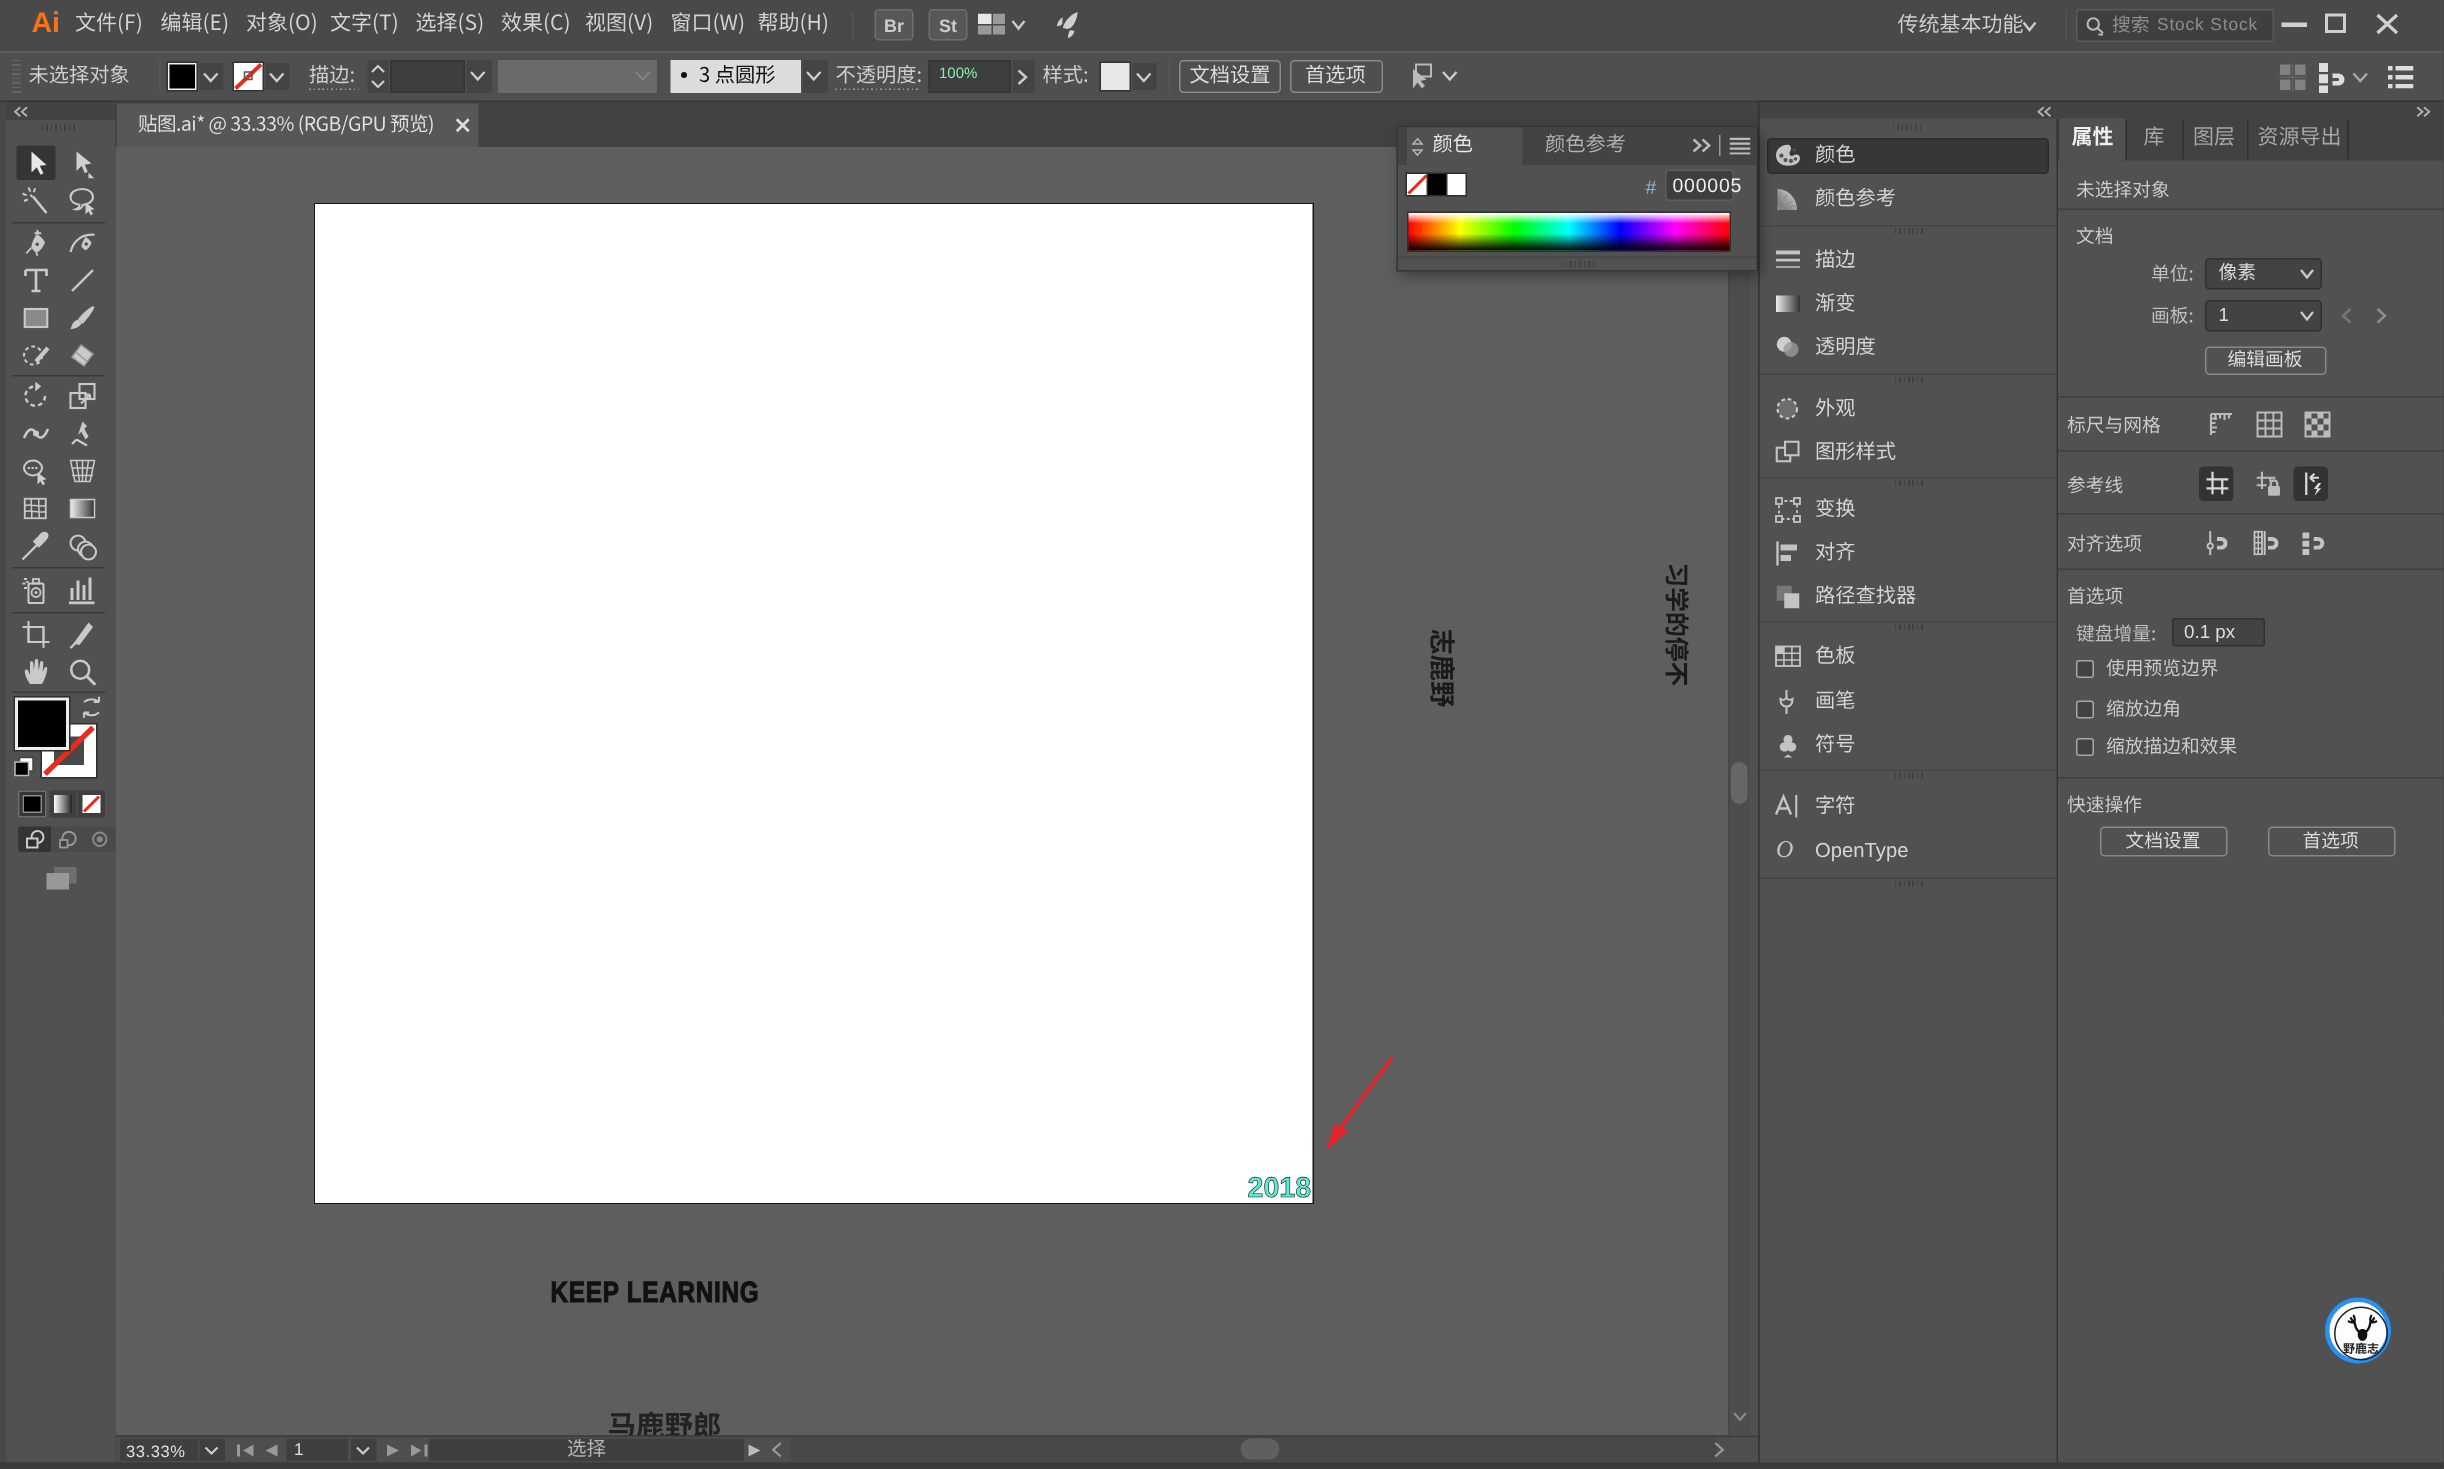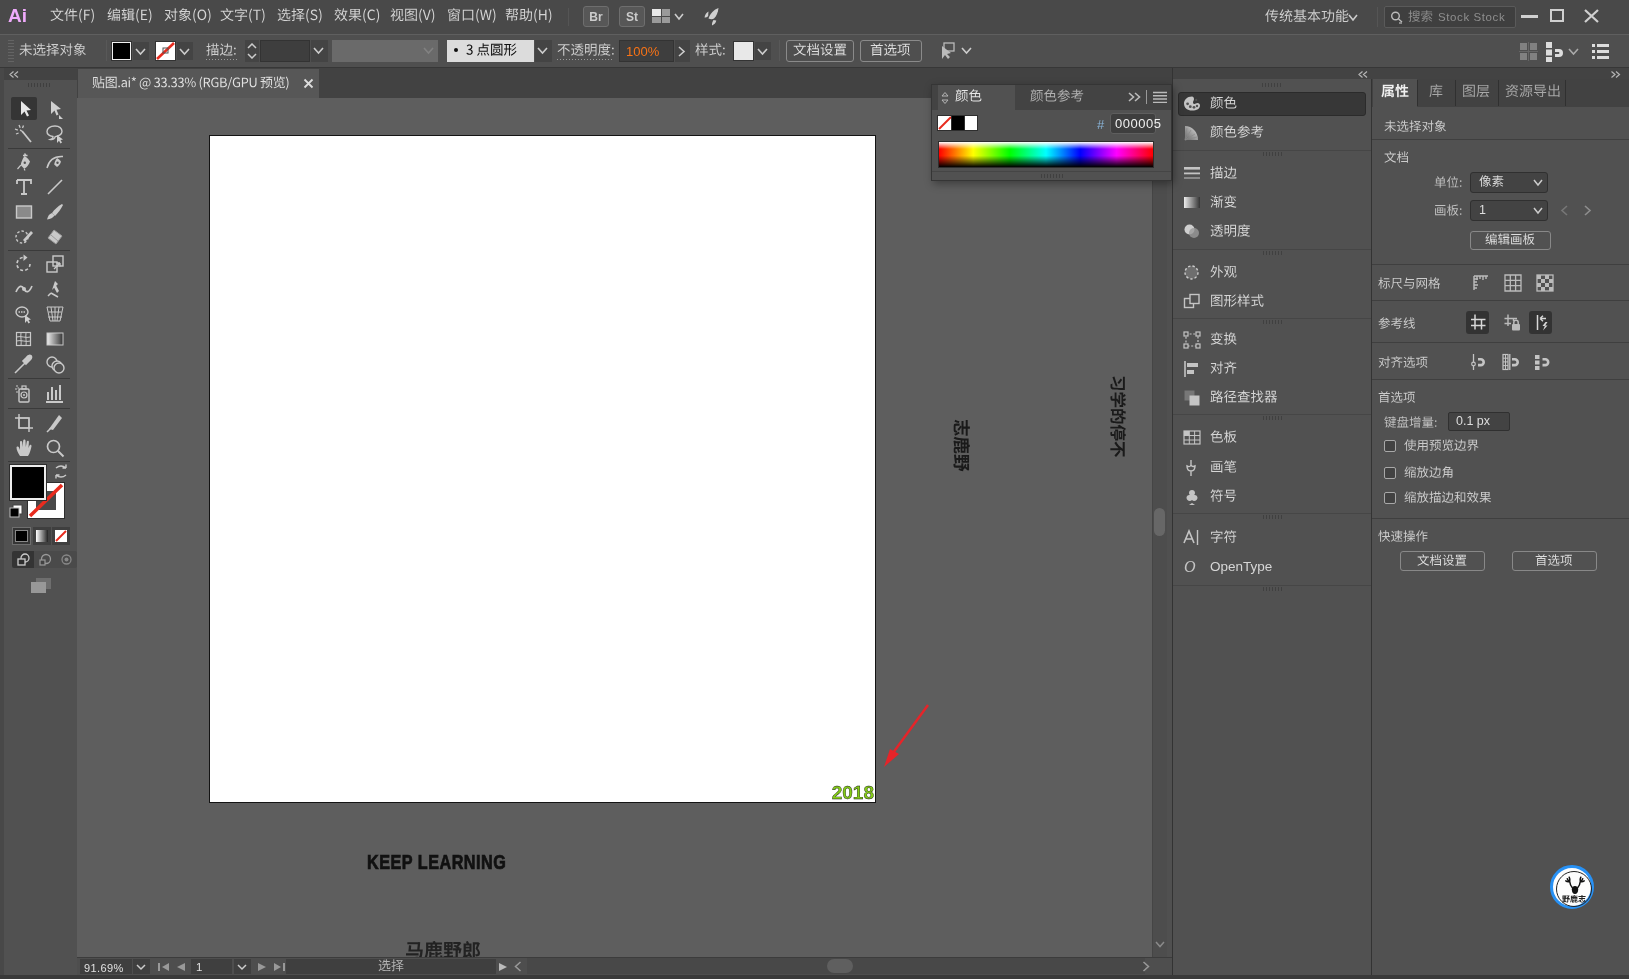--- a/index.html
+++ b/index.html
@@ -13,21 +13,21 @@
 <div class="abs" style="left:0;top:68px;width:4px;height:907px;background:#484848"></div>
 <div class="abs" style="left:77px;top:68px;width:1096px;height:30px;background:#424242"></div>
 <div class="abs" style="left:77px;top:98px;width:1095px;height:859px;background:#5e5e5e"></div>
 <div class="abs" style="left:77px;top:957px;width:1095px;height:18px;background:#4e4e4e;border-top:1px solid #3c3c3c"></div>
 <div class="abs" style="left:0;top:975px;width:1629px;height:4px;background:#3a3a3a"></div>
 <div class="abs" style="left:1173px;top:68px;width:199px;height:907px;background:#515151"></div>
 <div class="abs" style="left:1372px;top:68px;width:257px;height:907px;background:#515151"></div>
 <div class="abs" style="left:1173px;top:68px;width:456px;height:11px;background:#434343"></div>
 <div class="abs" style="left:1172px;top:68px;width:1px;height:907px;background:#333"></div>
 <div class="abs" style="left:1371px;top:79px;width:1px;height:896px;background:#333"></div>
-<div class="txt" style="left:8px;top:5px;font:bold 19px 'Liberation Sans';color:#f0abfc">Ai</div>
+<div class="txt" style="left:21px;top:5px;font:bold 19px 'Liberation Sans';color:#f97316">Ai</div>
 <svg style="position:absolute;left:50.0px;top:8.0px;overflow:visible" width="45.2" height="16.2" fill="#d4d4d4">
     <use href="#g0" xlink:href="#g0" transform="translate(0.0,12.0) scale(0.01400)"></use>
     <use href="#g1" xlink:href="#g1" transform="translate(14.0,12.0) scale(0.01400)"></use>
     <use href="#g2" xlink:href="#g2" transform="translate(28.0,12.0) scale(0.01400)"></use>
     <use href="#g3" xlink:href="#g3" transform="translate(32.7,12.0) scale(0.01400)"></use>
     <use href="#g4" xlink:href="#g4" transform="translate(40.5,12.0) scale(0.01400)"></use>
   </svg>
 <svg style="position:absolute;left:107.0px;top:8.0px;overflow:visible" width="45.7" height="16.2" fill="#d4d4d4">
     <use href="#g5" xlink:href="#g5" transform="translate(0.0,12.0) scale(0.01400)"></use>
     <use href="#g6" xlink:href="#g6" transform="translate(14.0,12.0) scale(0.01400)"></use>
@@ -186,21 +186,21 @@
   </svg>
 <svg style="position:absolute;left:557.0px;top:43.0px;overflow:visible" width="57.8" height="15.7" fill="#cfcfcf">
     <use href="#g44" xlink:href="#g44" transform="translate(0.0,11.6) scale(0.01350)"></use>
     <use href="#g45" xlink:href="#g45" transform="translate(13.5,11.6) scale(0.01350)"></use>
     <use href="#g46" xlink:href="#g46" transform="translate(27.0,11.6) scale(0.01350)"></use>
     <use href="#g47" xlink:href="#g47" transform="translate(40.5,11.6) scale(0.01350)"></use>
     <use href="#g39" xlink:href="#g39" transform="translate(54.0,11.6) scale(0.01350)"></use>
   </svg>
 <div class="abs" style="left:557px;top:59px;width:55px;height:1px;background:repeating-linear-gradient(to right,#9a9a9a 0,#9a9a9a 1px,transparent 1px,transparent 3px)"></div>
 <div class="abs" style="left:619px;top:40px;width:55px;height:22px;background:#3e3e3e;border:1px solid #333333"></div>
-<div class="txt" style="left:626px;top:44px;font-size:13px;color:#f97316">100%</div>
+<div class="txt" style="left:626px;top:44px;font-size:10px;color:#86efac">100%</div>
 <div class="abs" style="left:675px;top:40px;width:15px;height:22px;background:#444444"></div>
 <svg class="abs" style="left:678px;top:46px" width="8" height="11">
     <path d="M1 1 L6 5.5 L1 10" stroke="#ccc" stroke-width="1.6" fill="none"></path>
   </svg>
 <svg style="position:absolute;left:695.0px;top:43.0px;overflow:visible" width="30.8" height="15.7" fill="#cfcfcf">
     <use href="#g48" xlink:href="#g48" transform="translate(0.0,11.6) scale(0.01350)"></use>
     <use href="#g49" xlink:href="#g49" transform="translate(13.5,11.6) scale(0.01350)"></use>
     <use href="#g39" xlink:href="#g39" transform="translate(27.0,11.6) scale(0.01350)"></use>
   </svg>
 <div class="abs" style="left:734px;top:42px;width:19px;height:18px;background:#e8e8e8;box-shadow:0 0 0 1px #333"></div>
@@ -440,21 +440,21 @@
     <use href="#g66" xlink:href="#g66" transform="translate(148.6,11.2) scale(0.01300)"></use>
     <use href="#g67" xlink:href="#g67" transform="translate(156.4,11.2) scale(0.01300)"></use>
     <use href="#g68" xlink:href="#g68" transform="translate(168.0,11.2) scale(0.01300)"></use>
     <use href="#g69" xlink:href="#g69" transform="translate(180.7,11.2) scale(0.01300)"></use>
     <use href="#g4" xlink:href="#g4" transform="translate(193.3,11.2) scale(0.01300)"></use>
   </svg>
 <svg class="abs" style="left:303px;top:78px" width="11" height="11">
     <path d="M1.5 1.5 L9.5 9.5 M9.5 1.5 L1.5 9.5" stroke="#ddd" stroke-width="1.8"></path>
   </svg>
 <div class="abs" style="left:209px;top:135px;width:667px;height:668px;background:#fff;border:1px solid #141414"></div>
-<div class="txt" style="left:874px;top:781.5px;font:bold 19px 'Liberation Sans';color:#84cc16;transform:translateX(-100%);-webkit-text-stroke:0.4px #111">2018</div>
+<div class="txt" style="left:874px;top:781.5px;font:bold 19px 'Liberation Sans';color:#5eead4;transform:translateX(-100%);-webkit-text-stroke:0.4px #111">2018</div>
 <svg class="abs" style="left:878px;top:700px" width="55" height="75">
     <path d="M50 5 L12 57" stroke="#e62429" stroke-width="2.4" fill="none"></path>
     <path d="M6 67 L21 54 L12 49 Z" fill="#e62429"></path>
   </svg>
 <div class="txt" style="left:367px;top:851px;font:bold 19.5px 'Liberation Sans';color:#111;letter-spacing:0.6px;transform:scaleX(0.83);transform-origin:0 0;-webkit-text-stroke:0.7px #111">KEEP LEARNING</div>
 <svg style="position:absolute;left:970.0px;top:419.0px;transform:rotate(90deg);transform-origin:0 0;overflow:visible" width="52.5" height="20.3" fill="#1a1a1a">
     <use href="#g70" xlink:href="#g70" transform="translate(0.0,15.0) scale(0.01750)"></use>
     <use href="#g71" xlink:href="#g71" transform="translate(17.5,15.0) scale(0.01750)"></use>
     <use href="#g72" xlink:href="#g72" transform="translate(35.0,15.0) scale(0.01750)"></use>
   </svg>
@@ -473,21 +473,21 @@
       <use href="#g79" xlink:href="#g79" transform="translate(57.0,16.3) scale(0.01900)"></use>
     </svg>
   </div>
 <div class="abs" style="left:1152px;top:98px;width:15px;height:859px;background:#4d4d4d;border-left:1px solid #454545"></div>
 <div class="abs" style="left:1154px;top:508px;width:11px;height:28px;background:#676767;border-radius:6px"></div>
 <svg class="abs" style="left:1155px;top:941px" width="10" height="7">
     <path d="M1 1 L5 5.5 L9 1" stroke="#8a8a8a" stroke-width="1.5" fill="none"></path>
   </svg>
 <div class="abs" style="left:1167px;top:98px;width:5px;height:859px;background:#505050"></div>
 <div class="abs" style="left:80px;top:959px;width:52px;height:15px;background:#3f3f3f"></div>
-<div class="txt" style="left:84px;top:962px;font-size:11px;color:#e0e0e0;letter-spacing:0.4px">91.69%</div>
+<div class="txt" style="left:84px;top:962px;font-size:11px;color:#e0e0e0;letter-spacing:0.4px">33.33%</div>
 <div class="abs" style="left:133px;top:959px;width:17px;height:15px;background:#3f3f3f"></div>
 <svg class="abs" style="left:136px;top:964px" width="11" height="7">
     <path d="M1 1 L5 5 L9 1" stroke="#ccc" stroke-width="1.5" fill="none"></path>
   </svg>
 <svg class="abs" style="left:157px;top:962px" width="14" height="10">
     <rect x="1" y="1" width="2" height="8" fill="#999"></rect>
     <path d="M12 1 L5 5 L12 9 Z" fill="#999"></path>
   </svg>
 <svg class="abs" style="left:176px;top:962px" width="10" height="10">
     <path d="M9 1 L1 5 L9 9 Z" fill="#999"></path>

